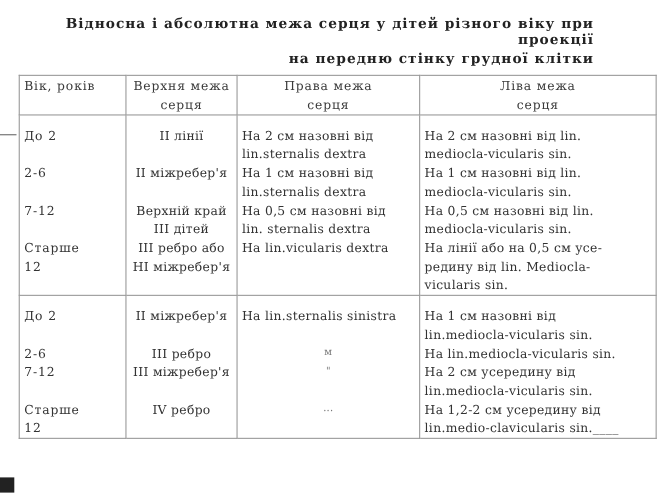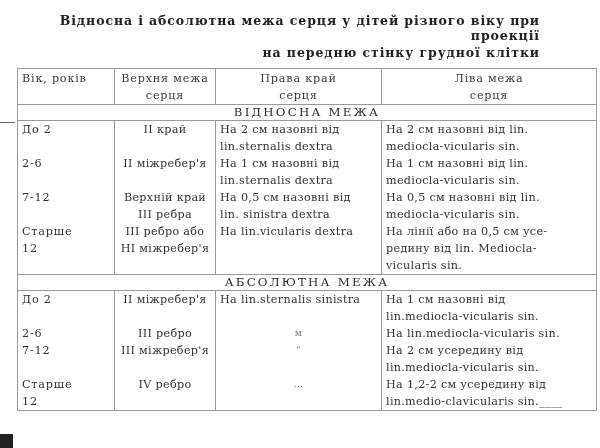--- a/index.html
+++ b/index.html
@@ -22,21 +22,21 @@
     border: 1px solid #9a9a9a; padding: 0 4px; vertical-align: top;
     font-size: 11.2px; line-height: 17px; font-weight: normal; color: #333;
     letter-spacing: 0.3px;
   }
   th { text-align: center; letter-spacing: 0.8px; color: #3a3a3a; padding-top: 1px; }
   th.c1 { text-align: left; }
   .section td {
     text-align: center; letter-spacing: 2.2px; font-size: 11.8px; line-height: 15px;
     color: #2c2c2c;
   }
-  .rows td { border-top: none; border-bottom: none; padding-top: 0; }
+  .rows td { border-top: none; border-bottom: none; padding-top: 10px; }
   .rows.last td { border-bottom: 1px solid #9a9a9a; }
   .c1 { width: 88px; }
   .c2 { width: 92px; text-align: center; }
   .c3 { width: 157px; }
   .c4 { width: 206px; margin-left: 28px; }
   .age { display: block; letter-spacing: 0.8px; }
   .cellline { display: block; white-space: nowrap; }
   .center { text-align: center; }
   .stub-line { position: absolute; left: 0; top: 122px; width: 15px; height: 1px; background: #6a6a6a; }
   .black-sq { position: absolute; left: 0; top: 434px; width: 13px; height: 14px; background: #222; }
@@ -55,84 +55,78 @@
     <tr>
       <th class="c1">
         <span class="cellline">Вік, років</span>
         <span class="cellline">&nbsp;</span>
       </th>
       <th class="c2">
         <span class="cellline">Верхня межа</span>
         <span class="cellline">серця</span>
       </th>
       <th class="c3">
-        <span class="cellline">Права край</span>
+        <span class="cellline">Права межа</span>
         <span class="cellline">серця</span>
       </th>
       <th class="c4">
         <span class="cellline">Ліва межа</span>
         <span class="cellline">серця</span>
       </th>
     </tr>
   </thead>
   <tbody>
 
-    <tr class="section">
-      <td colspan="4">ВІДНОСНА МЕЖА</td>
-    </tr>
     <tr class="rows last">
       <td class="c1">
         <span class="cellline age">До 2</span>
         <span class="cellline age">&nbsp;</span>
         <span class="cellline age">2-6</span>
         <span class="cellline age">&nbsp;</span>
         <span class="cellline age">7-12</span>
         <span class="cellline age">&nbsp;</span>
         <span class="cellline age">Старше</span>
         <span class="cellline age">12</span>
         <span class="cellline age">&nbsp;</span>
       </td>
       <td class="c2">
-        <span class="cellline">II край</span>
+        <span class="cellline">II лінії</span>
         <span class="cellline">&nbsp;</span>
         <span class="cellline">II міжребер'я</span>
         <span class="cellline">&nbsp;</span>
         <span class="cellline">Верхній край</span>
-        <span class="cellline">III ребра</span>
+        <span class="cellline">III дітей</span>
         <span class="cellline">III ребро або</span>
         <span class="cellline">HI міжребер'я</span>
         <span class="cellline">&nbsp;</span>
       </td>
       <td class="c3">
         <span class="cellline">На 2 см назовні від</span>
         <span class="cellline">lin.sternalis dextra</span>
         <span class="cellline">На 1 см назовні від</span>
         <span class="cellline">lin.sternalis dextra</span>
         <span class="cellline">На 0,5 см назовні від</span>
-        <span class="cellline">lin. sinistra dextra</span>
+        <span class="cellline">lin. sternalis dextra</span>
         <span class="cellline">На lin.vicularis dextra</span>
         <span class="cellline">&nbsp;</span>
         <span class="cellline">&nbsp;</span>
       </td>
       <td class="c4">
         <span class="cellline">На 2 см назовні від lin.</span>
         <span class="cellline">mediocla-vicularis  sin.</span>
         <span class="cellline">На 1 см назовні від lin.</span>
         <span class="cellline">mediocla-vicularis  sin.</span>
         <span class="cellline">На 0,5 см назовні від lin.</span>
         <span class="cellline">mediocla-vicularis  sin.</span>
         <span class="cellline">На лінії або на 0,5 см усе-</span>
         <span class="cellline">редину від lin.  Mediocla-</span>
         <span class="cellline">vicularis sin.</span>
       </td>
     </tr>
 
-    <tr class="section">
-      <td colspan="4">АБСОЛЮТНА МЕЖА</td>
-    </tr>
     <tr class="rows last">
       <td class="c1">
         <span class="cellline age">До 2</span>
         <span class="cellline age">&nbsp;</span>
         <span class="cellline age">2-6</span>
         <span class="cellline age">7-12</span>
         <span class="cellline age">&nbsp;</span>
         <span class="cellline age">Старше</span>
         <span class="cellline age">12</span>
       </td>

